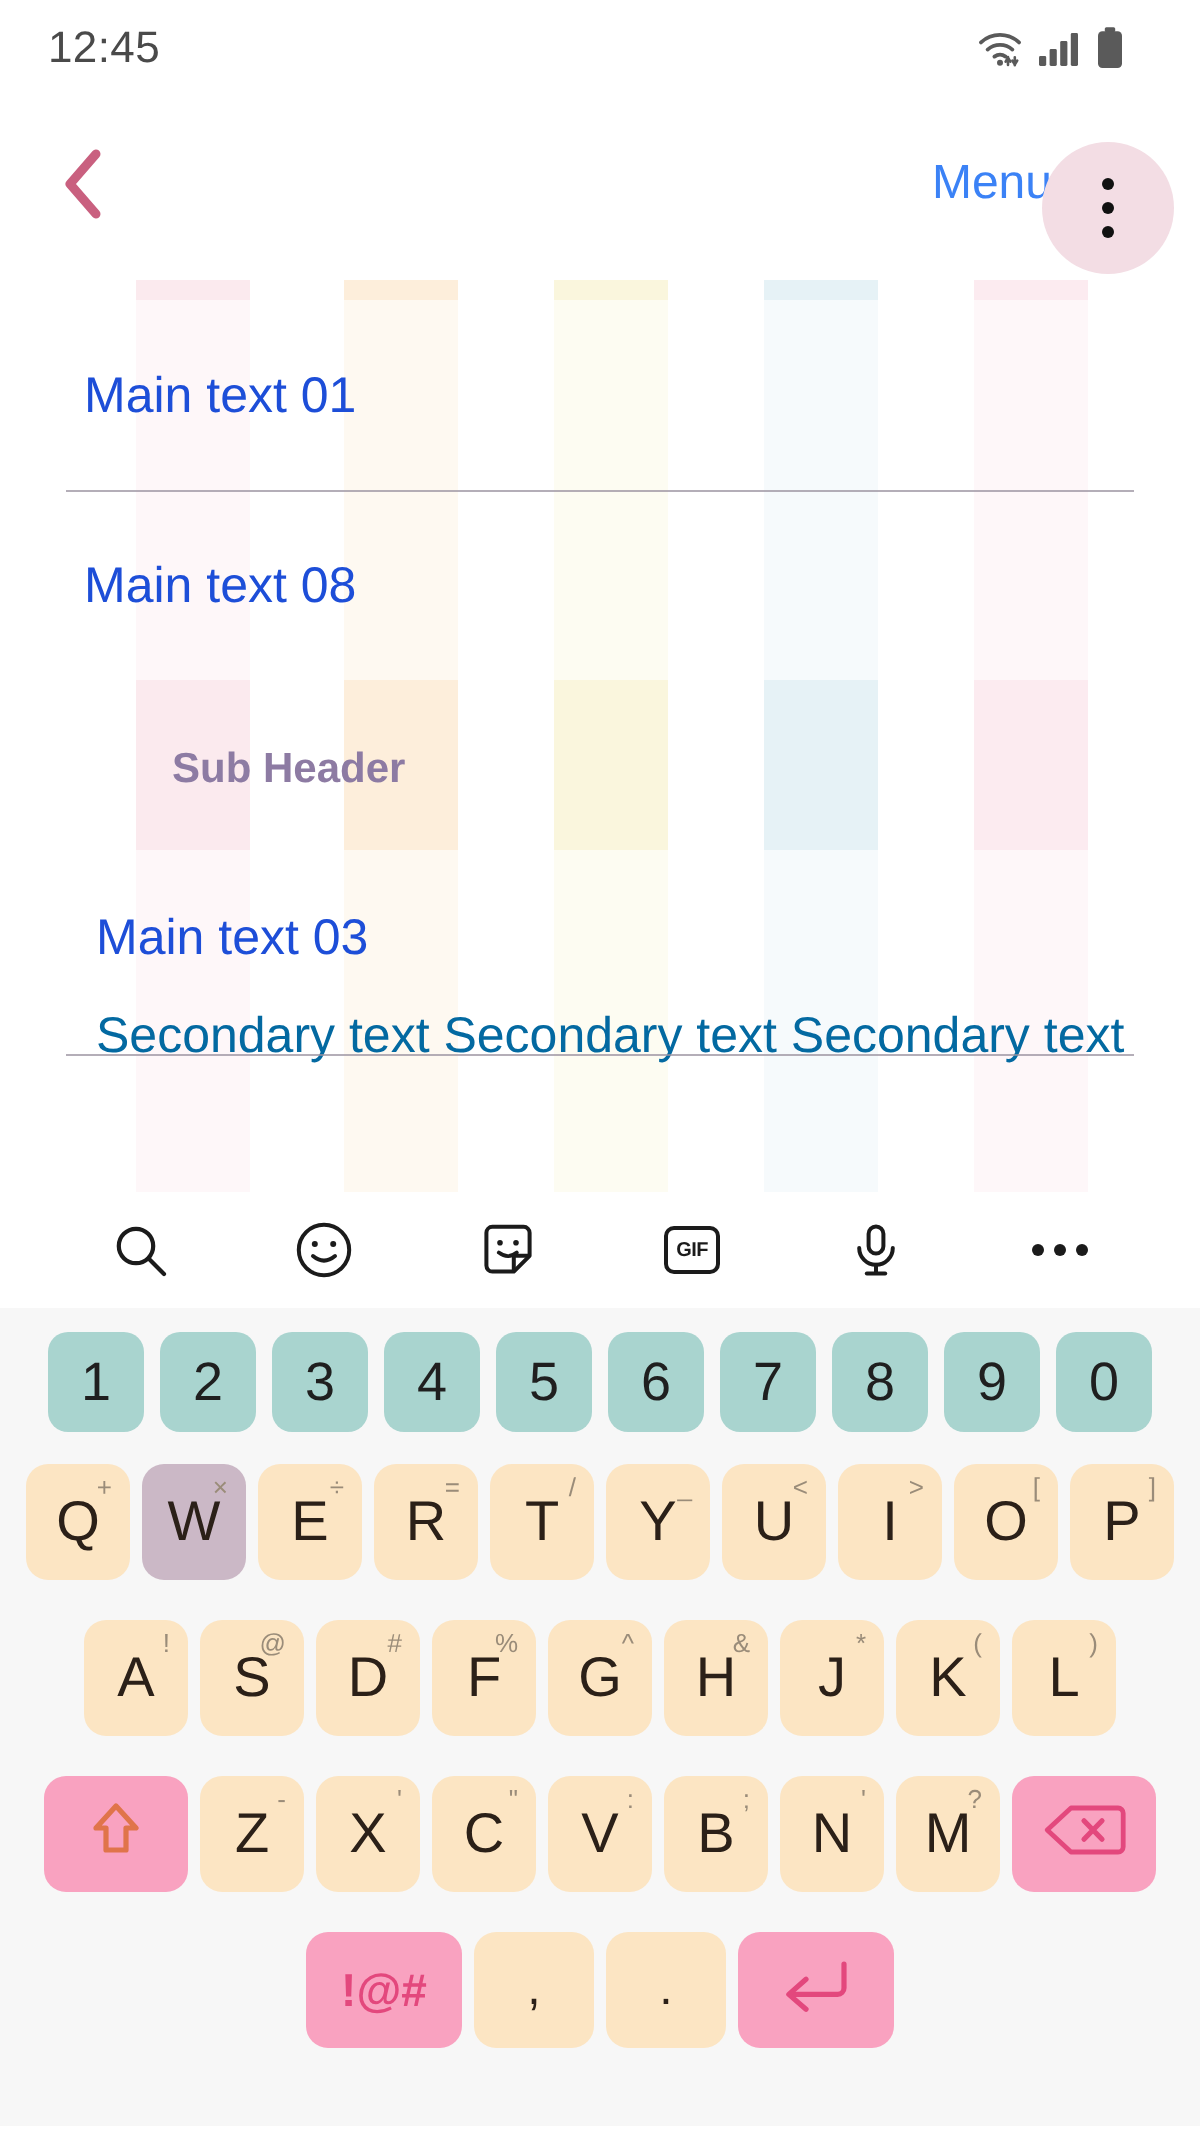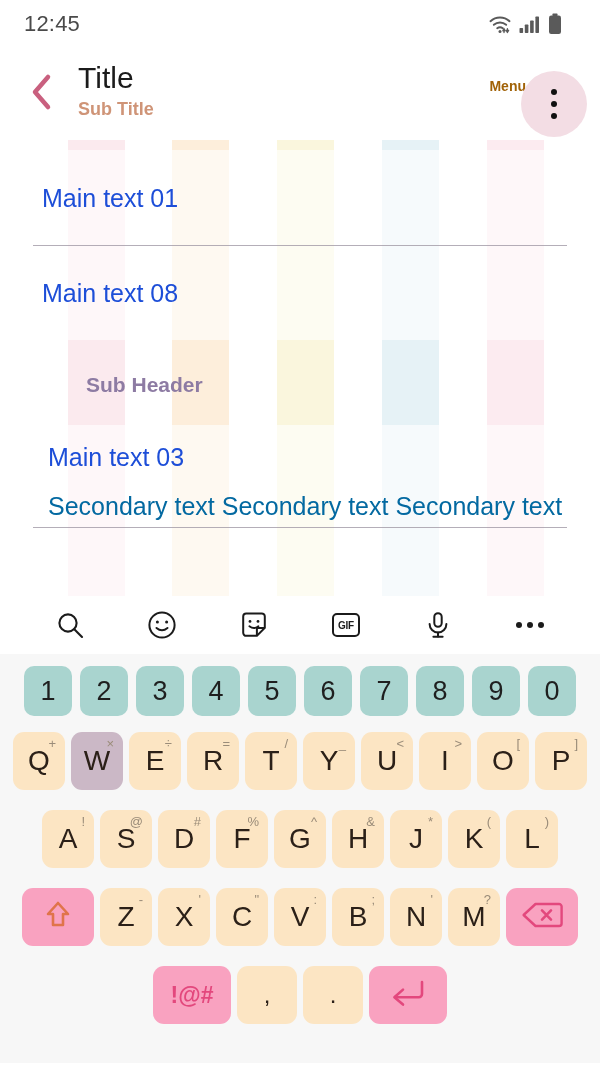--- a/index.html
+++ b/index.html
@@ -72,23 +72,23 @@
   #subtitle-text {
     font-size: 18px;
     line-height: 24px;
     font-weight: bold;
     margin-top: 1px;
     font-family: "Liberation Sans", sans-serif;
   }
   #menu-label {
     position: absolute;
     right: 74px; top: 30px;
-    font-size: 14px;
-    font-weight: bold;
-    color: #a16207;
+    font-size: 24px;
+    font-weight: normal;
+    color: #3b82f6;
     font-family: "Liberation Sans", sans-serif;
   }
   #menu-button {
     position: absolute;
     right: 13px; top: 23px;
     width: 66px; height: 66px;
     border-radius: 50%;
     display: flex;
     flex-direction: column;
     align-items: center;
@@ -291,24 +291,20 @@
   </div>
 
   <div id="app-bar">
     <div id="back-button">
       <span>
         <svg width="26" height="40" viewBox="0 0 26 40">
           <path d="M19 5 L6 20 L19 35" fill="none" stroke="#c9607f" stroke-width="4.5" stroke-linecap="round" stroke-linejoin="round"></path>
         </svg>
       </span>
     </div>
-    <div id="title-block">
-      <div id="title-text">Title</div>
-      <div id="subtitle-text" style="color: rgb(207, 148, 119);">Sub Title</div>
-    </div>
     <div id="menu-label">Menu</div>
     <div id="menu-button" style="background: rgb(243, 221, 228);">
       <span style="display:flex;flex-direction:column;gap:6px;">
         <i></i>
           <i></i>
           <i></i>
       </span>
     </div>
   </div>
 
@@ -326,21 +322,21 @@
       </div>
       <div class="divider" style="top:95px;"></div>
       <div class="list-item" style="top:95px;height:95px;">
         <div class="main-text">Main text 08</div>
       </div>
     </div>
 
     <div id="sub-header" style="color: rgb(141, 123, 163); margin-left: 44px;">Sub Header</div>
 
     <div class="card" id="card-two" style="background: rgba(255, 255, 255, 0.62);">
-      <div class="list-item" style="top:4px;height:102px;padding-left:48px;">
+      <div class="list-item" style="top:16px;height:102px;padding-left:48px;">
         <div class="main-text">Main text 03</div>
         <div class="secondary-text">Secondary text Secondary text Secondary text</div>
       </div>
       <div class="divider" style="top:102px;"></div>
     </div>
   </div>
 
   <div id="keyboard" style="background: rgb(247, 247, 247);">
 
     <div id="kb-toolbar">

